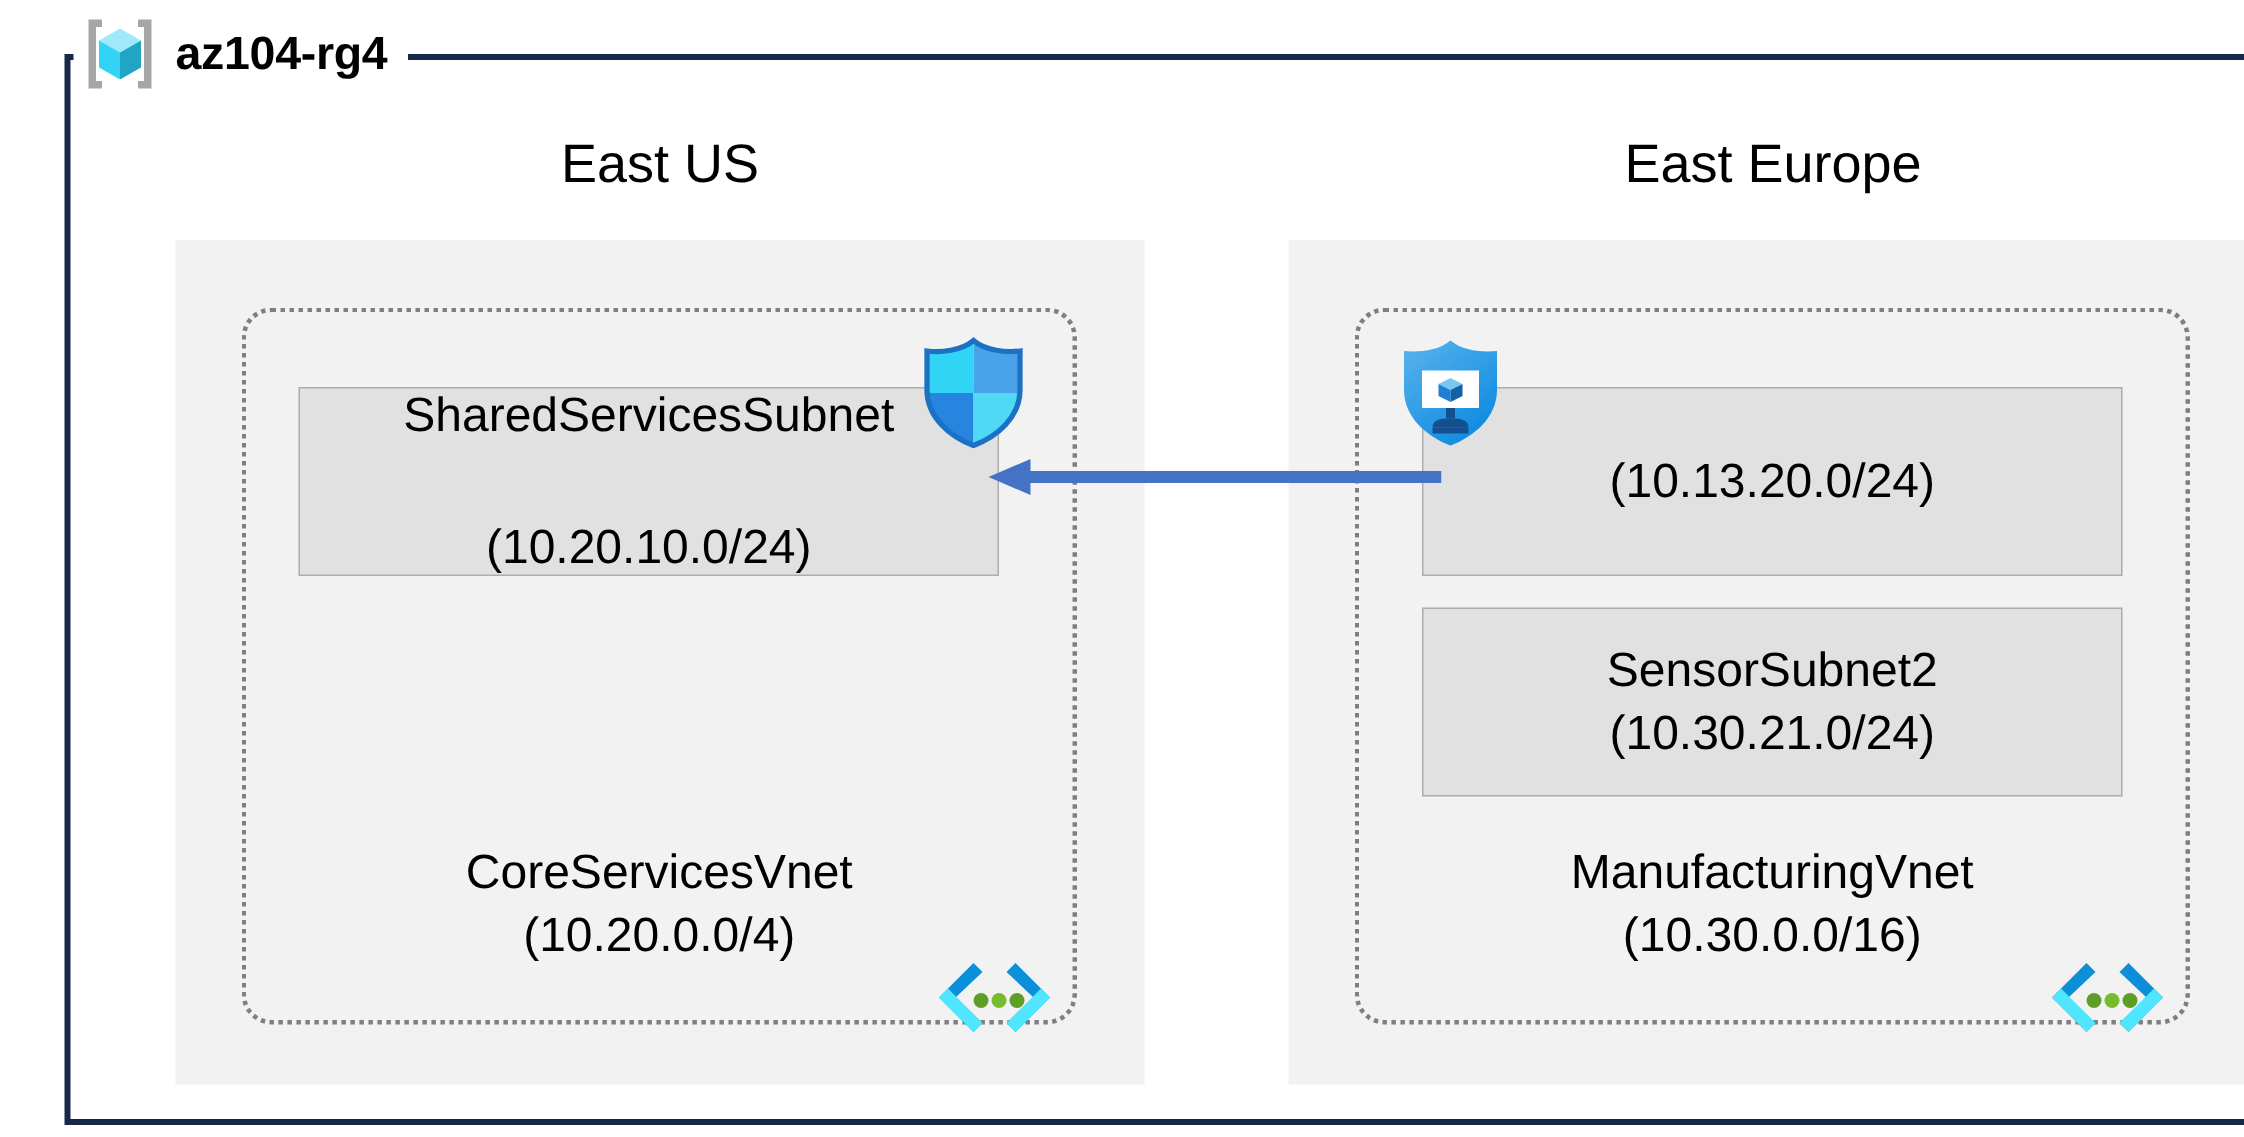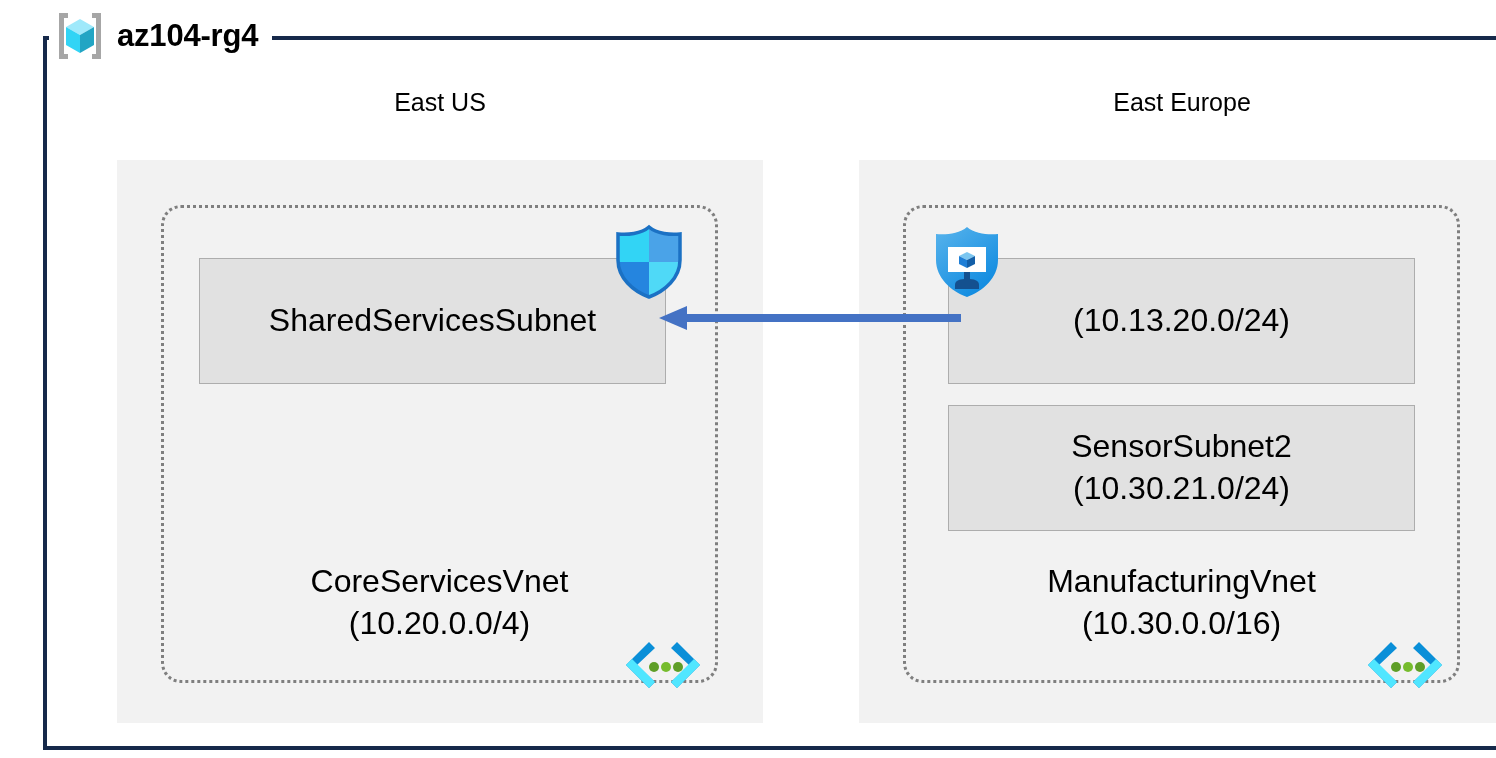--- a/index.html
+++ b/index.html
@@ -64,21 +64,21 @@
     background: #f2f2f2;
   }
   .region.east { left: 82px; }
   .region.west { left: 824px; }
 
   .region-label {
     position: absolute;
     top: 88px;
     width: 646px;
     text-align: center;
-    font-size: 25px;
+    font-size: 36px;
     color: #000000;
     z-index: 4;
   }
   .region-label.east { left: 82px; }
   .region-label.west { left: 824px; }
 
   
   .vnet {
     position: absolute;
     top: 205px;
@@ -196,20 +196,21 @@
 
         <circle cx="29" cy="29" r="5" fill="#5e9e27"></circle>
         <circle cx="41" cy="29" r="5" fill="#76bc2d"></circle>
         <circle cx="53" cy="29" r="5" fill="#5e9e27"></circle>
       </svg>
     </span>
   </div>
 
   <div class="subnet east row1">
     <span>SharedServicesSubnet</span>
+    <span>(10.20.10.0/24)</span>
   </div>
 
 
   <span class="badge nsg-shield">
     <svg viewBox="0 0 72 76" xmlns="http://www.w3.org/2000/svg">
       <defs>
         <clipPath id="shieldClip">
           <path d="M36 3 C28 10 14 11 5 10 L5 36 C5 54 20 67 36 73 C52 67 67 54 67 36 L67 10 C58 11 44 10 36 3 Z"></path>
         </clipPath>
       </defs>

